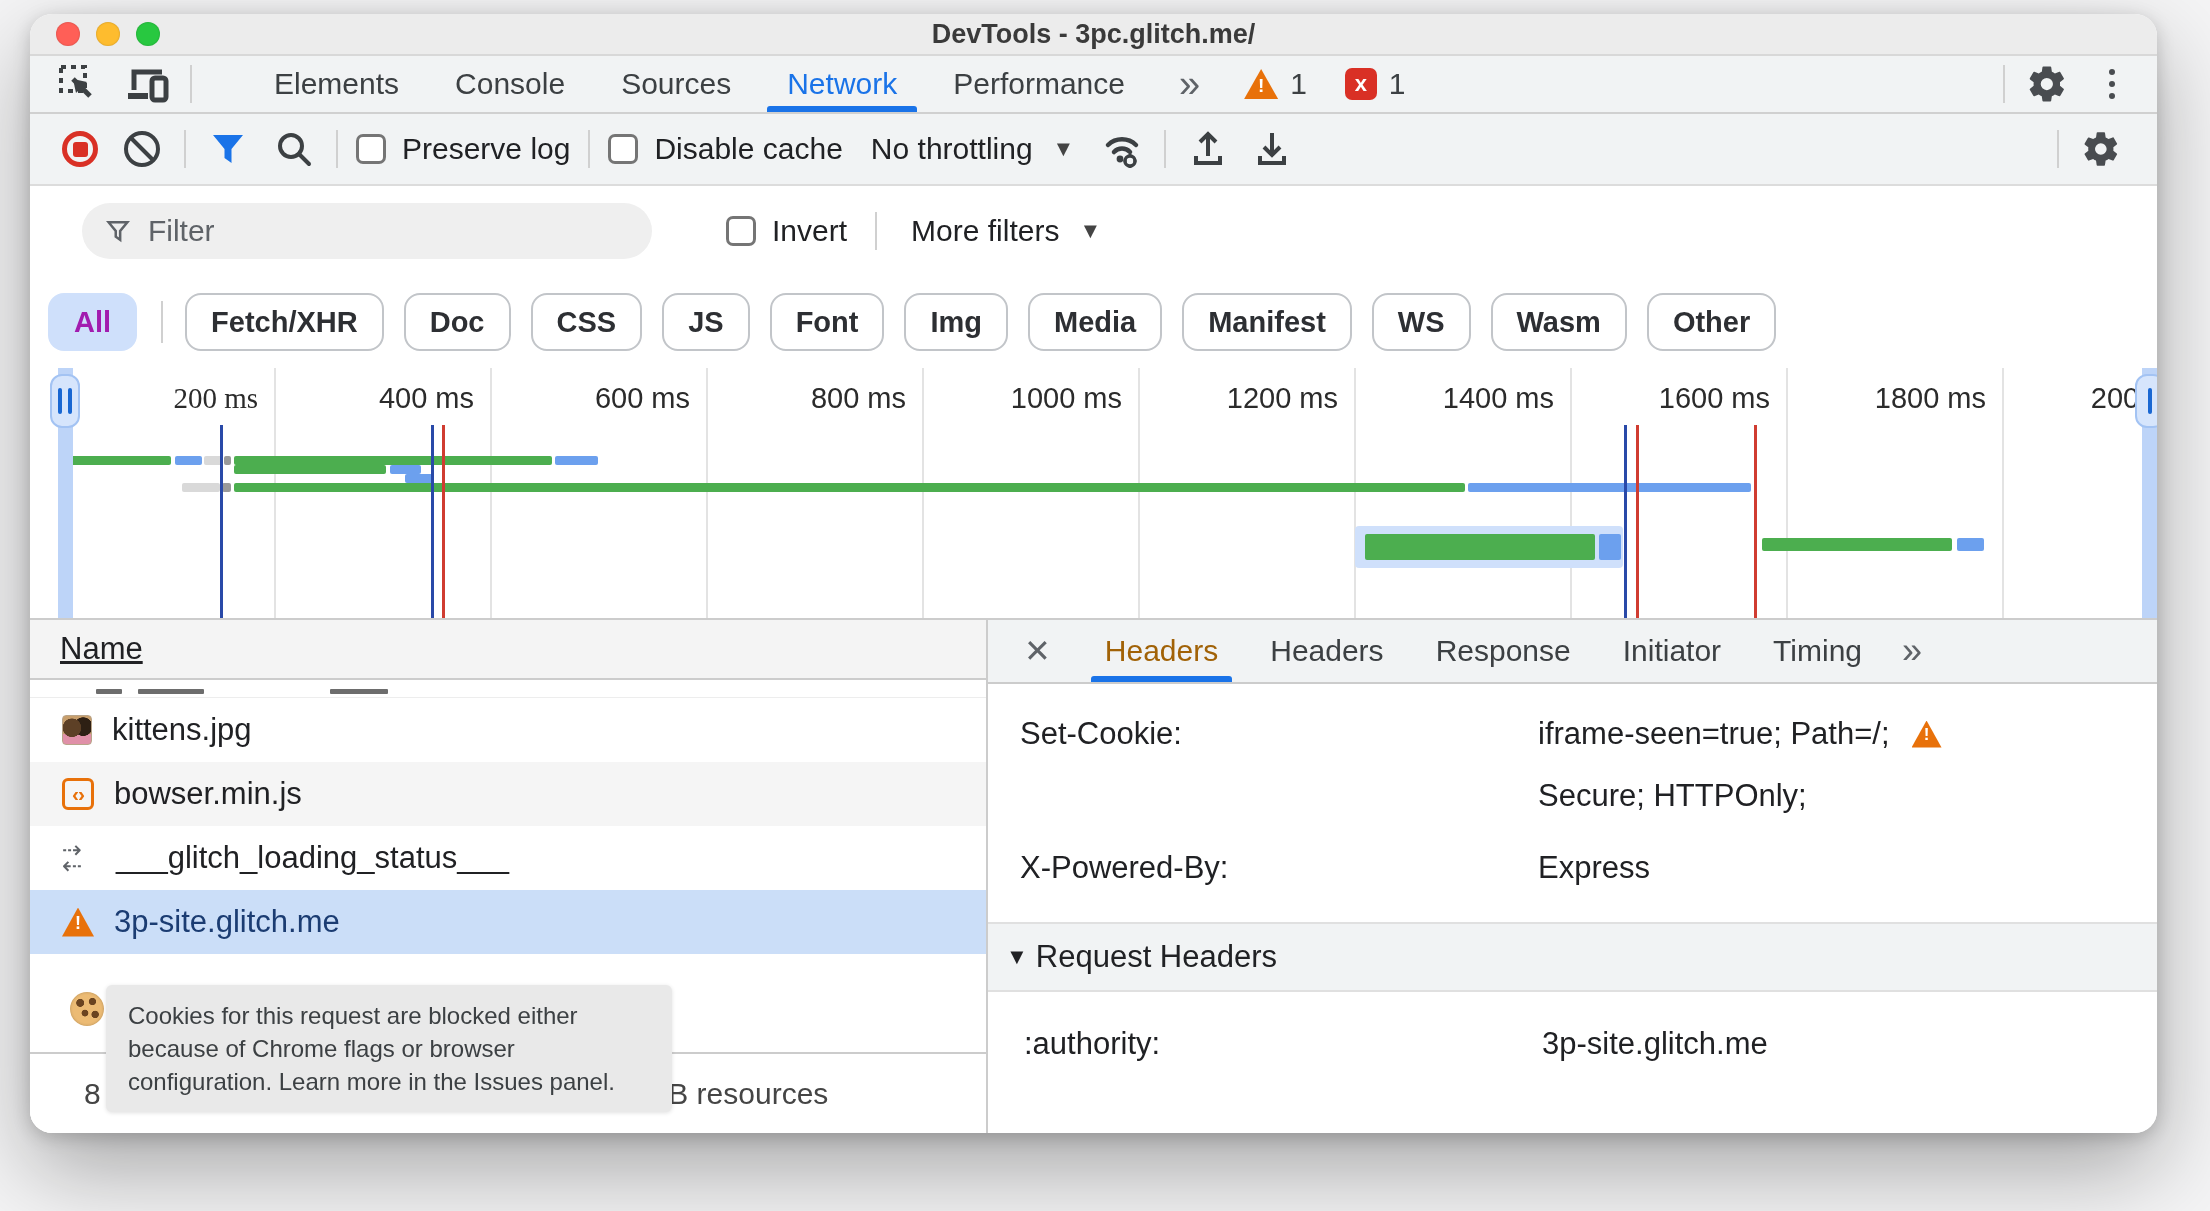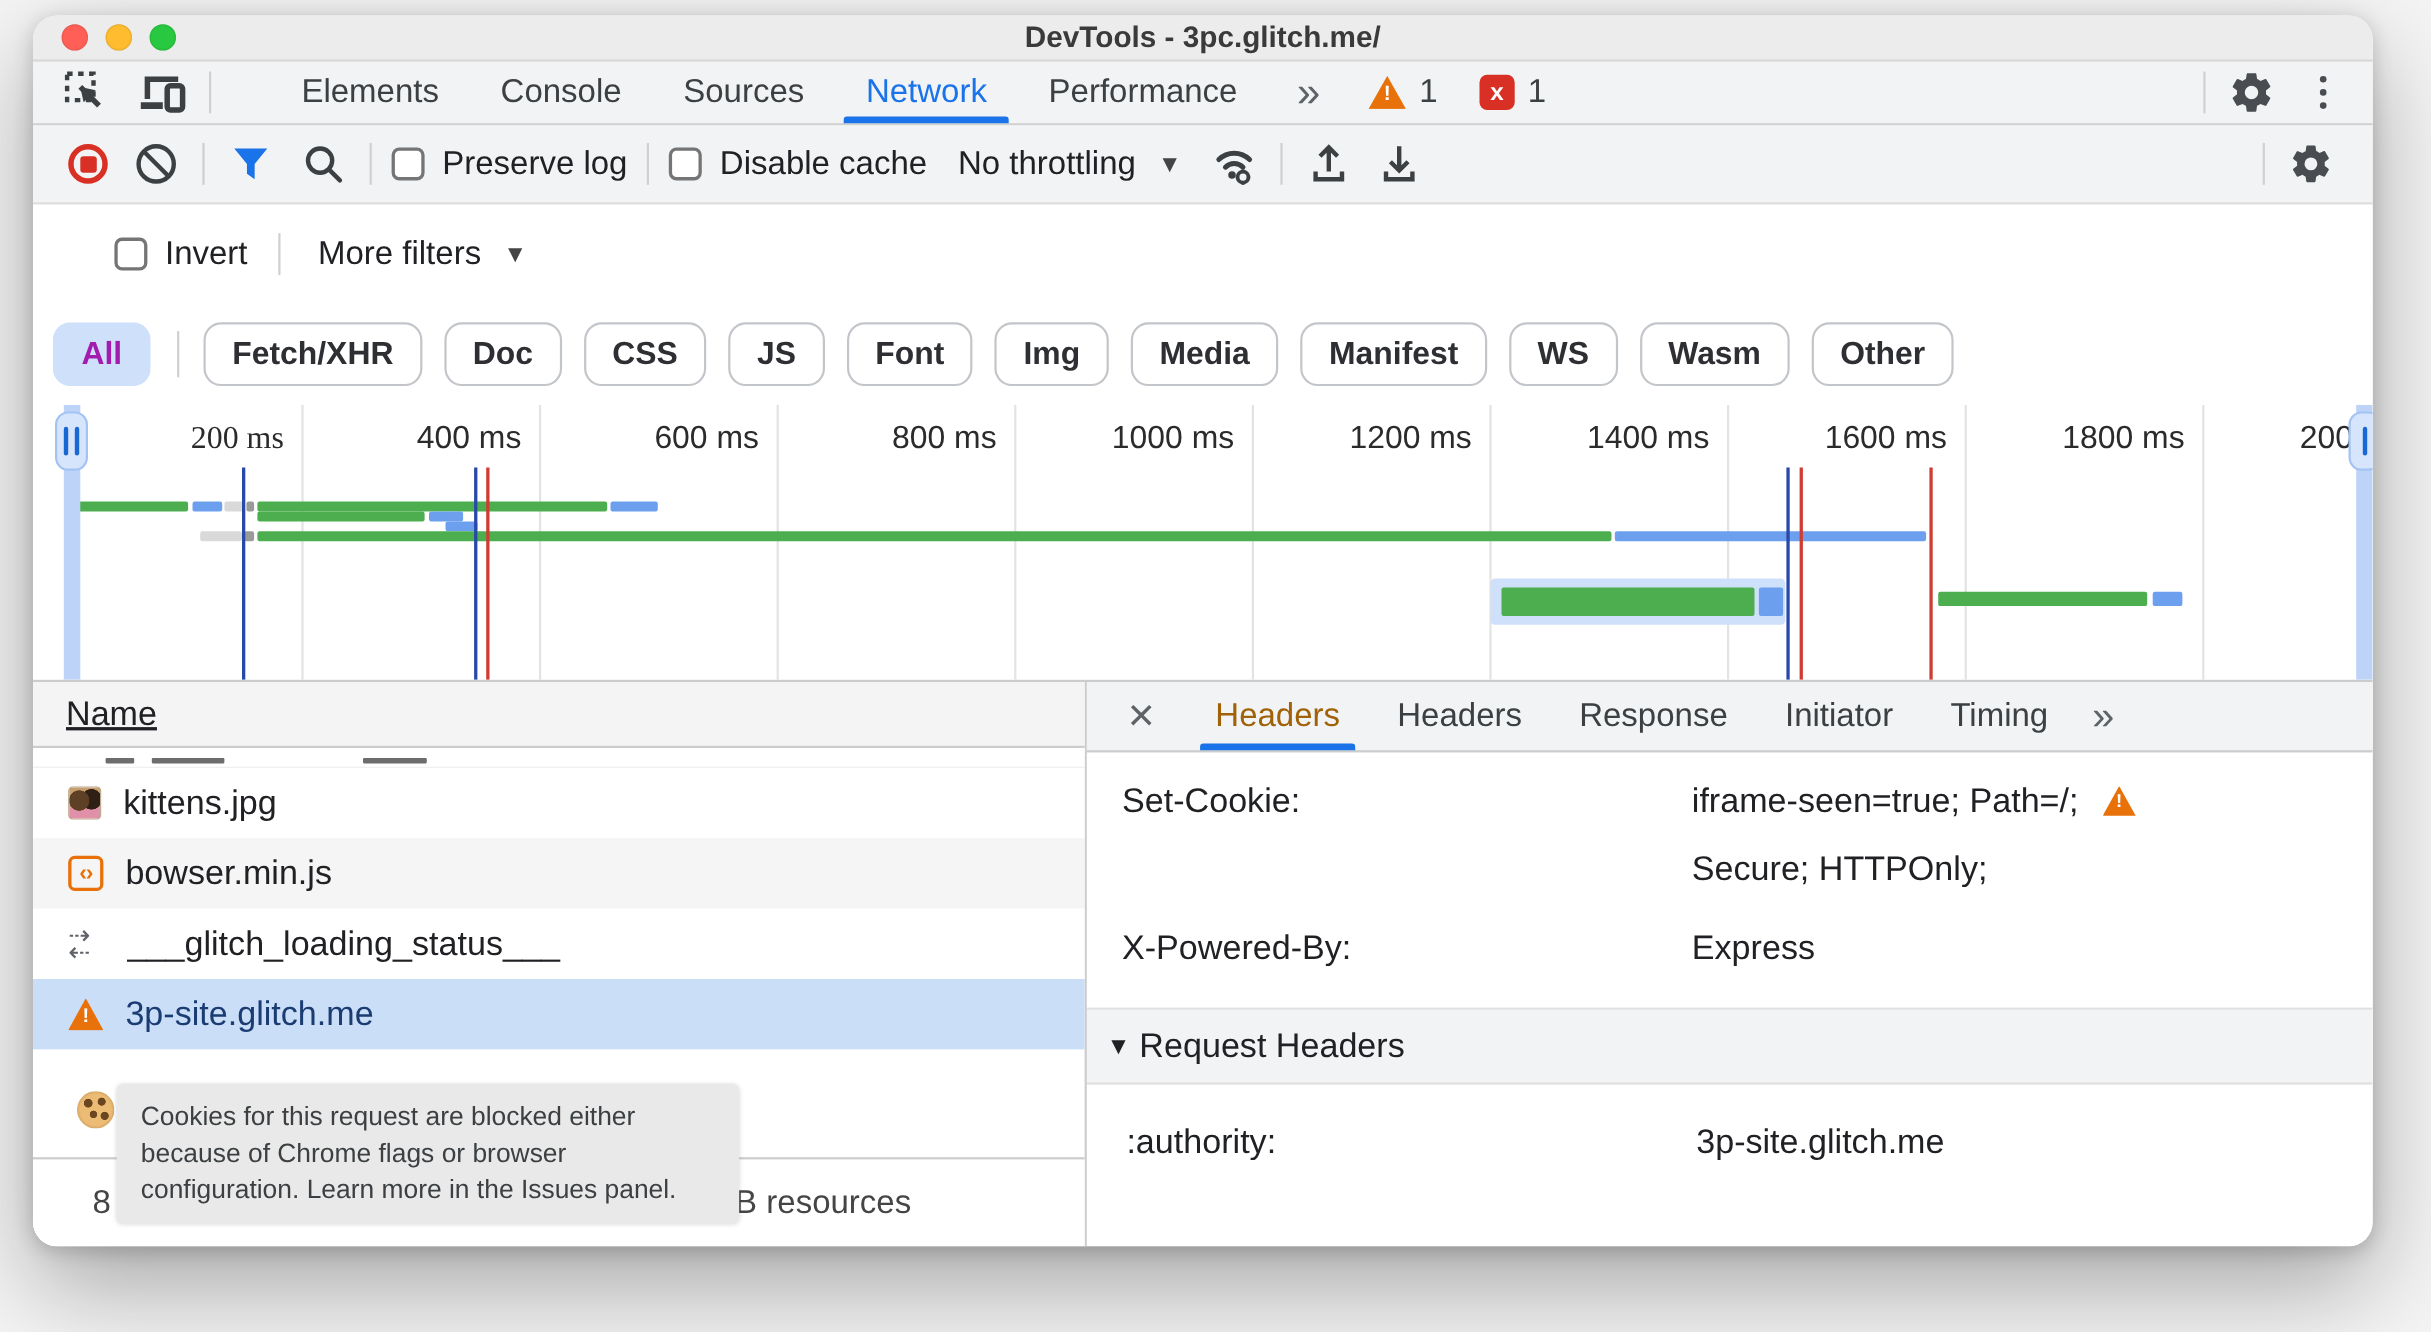--- a/index.html
+++ b/index.html
@@ -102,21 +102,21 @@
       radial-gradient(circle at 74% 66%, #6b4420 0 10%, transparent 12%),
       #ecbb74; box-shadow:inset 0 0 3px rgba(0,0,0,.25); }
   
   .dtab-strip { height:64px; flex:0 0 64px; background:#f1f3f4; border-bottom:2px solid #ccc;
     display:flex; align-items:center; }
   .dclose { font-size:32px; color:#5f6368; margin:0 28px 0 36px; }
   .dtab { position:relative; height:100%; display:flex; align-items:center; padding:0 26px; font-size:30px; color:#3c4043; }
   .dtab.active { color:#a16207; }
   .dtab.active::after { content:""; position:absolute; left:12px; right:12px; bottom:0; height:6px; background:#1a73e8; border-radius:3px 3px 0 0; }
   .dmore { font-size:36px; color:#5f6368; margin-left:14px; letter-spacing:-4px; }
-  .dcontent { flex:1 1 auto; overflow:hidden; padding-top:26px; font-size:31px; }
+  .dcontent { flex:1 1 auto; overflow:hidden; font-size:31px;margin-top:32px; }
   .hdr-block { display:flex; padding-left:32px; margin-bottom:10px; }
   .hdr-name { width:518px; flex:0 0 518px; color:#202124; }
   .hdr-lines { flex:1; }
   .hdr-line { display:flex; align-items:center; gap:22px; margin-bottom:26px; }
   .hr { height:2px; background:#e0e0e0; margin-top:4px; }
   .sect { height:68px; background:#f1f3f4; border-bottom:2px solid #e0e0e0; display:flex; align-items:center;
     padding-left:18px; gap:8px; color:#202124; }
   .sect .tri { font-size:22px; color:#202124; }
   .partial { display:flex; padding-left:36px; margin-top:34px; }
   svg { display:block; }
@@ -241,20 +241,26 @@
     </span>
     <span class="vdiv" style="margin-left:auto"></span>
     <span class="ic" style="margin-right:32px">
       <svg width="40" height="40" viewBox="0 0 24 24">
           <path fill="#494c50" d="M19.4 13c.04-.33.06-.66.06-1s-.02-.67-.06-1l2.1-1.65c.19-.15.24-.42.12-.64l-2-3.46c-.12-.22-.39-.3-.61-.22l-2.49 1a7.3 7.3 0 0 0-1.73-1l-.38-2.65A.5.5 0 0 0 13.9 2h-4a.5.5 0 0 0-.5.42l-.38 2.65c-.63.26-1.21.6-1.73 1l-2.49-1a.5.5 0 0 0-.61.22l-2 3.46c-.12.22-.07.49.12.64L4.4 11c-.04.33-.06.66-.06 1s.02.67.06 1l-2.1 1.65a.5.5 0 0 0-.12.64l2 3.46c.12.22.39.3.61.22l2.49-1c.52.4 1.1.74 1.73 1l.38 2.65c.04.24.25.42.5.42h4c.25 0 .46-.18.5-.42l.38-2.65c.63-.26 1.21-.6 1.73-1l2.49 1c.22.08.49 0 .61-.22l2-3.46a.5.5 0 0 0-.12-.64L19.4 13zm-7.5 2.5a3.5 3.5 0 1 1 0-7 3.5 3.5 0 0 1 0 7z"></path>
         </svg>
     </span>
   </div>
 
   <div class="filterrow">
+    <div class="fpill">
+      <svg width="26" height="26" viewBox="0 0 38 34">
+          <path d="M4 3 H34 L22.5 17 V31 L15.5 26 V17 Z" fill="none" stroke="#5f6368" stroke-width="4"></path>
+        </svg>
+      <input type="text" placeholder="Filter" style="">
+    </div>
     <span class="cb" style="margin-left:74px"></span>
     <span class="ctl-label" style="font-size:30px">Invert</span>
     <span class="vdiv" style="margin:0 28px"></span>
     <span class="throttle" style="margin-left:6px;font-size:30px">
       <span>More filters</span>
       <span class="caret">▼</span>
     </span>
   </div>
 
   <div class="chiprow" id="chips">

